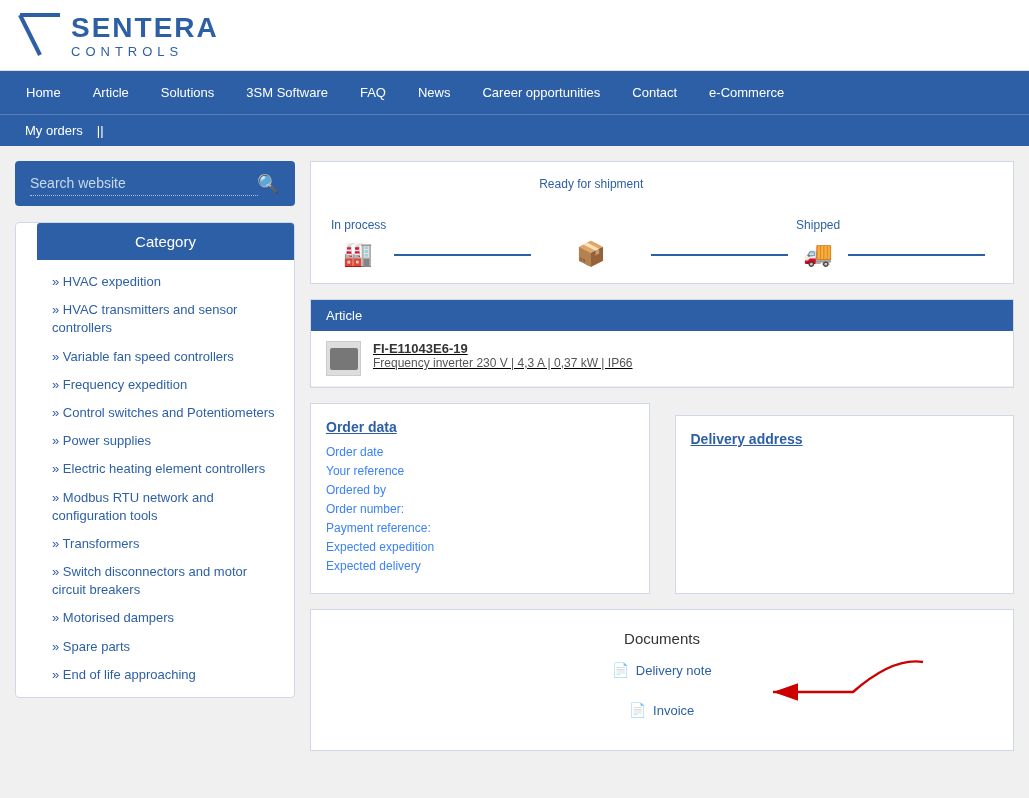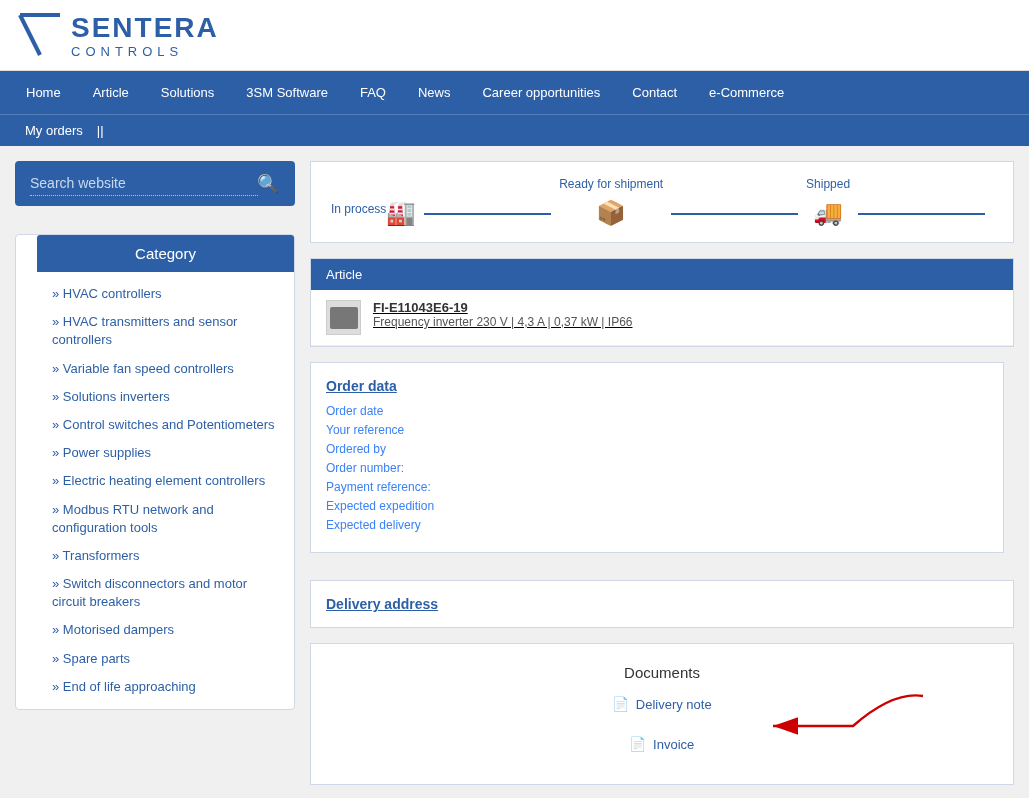--- a/index.html
+++ b/index.html
@@ -20,21 +20,21 @@
     
     .subnav { background: #2d5fa6; border-top: 1px solid rgba(255,255,255,0.2); padding: 0 15px; display: flex; }
     .subnav a { color: #fff; text-decoration: none; font-size: 13px; padding: 8px 10px; }
     .subnav span { color: #fff; font-size: 13px; padding: 8px 4px; }
 
     
     .main-content { display: flex; gap: 0; padding: 15px; }
 
     
     .sidebar { width: 280px; min-width: 280px; }
-    .search-box { background: #2d5fa6; border-radius: 4px; padding: 10px 15px; display: flex; align-items: center; justify-content: space-between; margin-bottom: 28px; }
+    .search-box { background: #2d5fa6; border-radius: 4px; padding: 10px 15px; display: flex; align-items: center; justify-content: space-between; margin-bottom: 16px; }
     .search-box input { background: transparent; border: none; border-bottom: 1px dotted #aac4e8; color: #fff; font-size: 14px; flex: 1; outline: none; padding: 4px 0; }
     .search-box input::placeholder { color: #c8d9ef; }
     .search-icon { color: #fff; font-size: 18px; cursor: pointer; }
 
     .category-box { background: #fff; border: 1px solid #d0d8e8; border-radius: 4px; padding-left: 21px; }
     .category-title { background: #2d5fa6; color: #fff; text-align: center; padding: 10px; font-size: 15px; border-radius: 3px 3px 0 0; }
     .category-list { padding: 8px 0; }
     .category-list a { display: block; color: #2d5fa6; text-decoration: none; padding: 5px 15px; font-size: 13px; line-height: 1.4; }
     .category-list a::before { content: "» "; }
 
@@ -45,21 +45,21 @@
     .article-table { background: #fff; border: 1px solid #d0d8e8; margin-bottom: 15px; }
     .article-header { background: #2d5fa6; color: #fff; padding: 8px 15px; font-size: 13px; }
     .article-row { display: flex; align-items: flex-start; padding: 10px 15px; gap: 12px; border-bottom: 1px solid #eee; text-decoration: underline; }
     .article-img { width: 35px; height: 35px; background: #ddd; display: flex; align-items: center; justify-content: center; border: 1px solid #ccc; }
     .article-img-inner { width: 28px; height: 22px; background: #777; border-radius: 2px; }
     .article-info { flex: 1; }
     .article-code { font-size: 13px; color: #333; font-weight: bold; }
     .article-desc { font-size: 12px; color: #555; }
 
     
-    .bottom-sections { display: flex; gap: 15px; margin-bottom: 15px; flex-direction: column; }
+    .bottom-sections { display: flex; gap: 15px; margin-bottom: 15px; }
     .order-data-box { flex: 1; background: #fff; border: 1px solid #d0d8e8; padding: 15px; margin-right: 10px; }
     .delivery-box { flex: 1; background: #fff; border: 1px solid #d0d8e8; padding: 15px; margin-top: 12px; }
     .order-data-title { color: #2d5fa6; font-size: 14px; font-weight: bold; margin-bottom: 10px; text-decoration: underline; cursor: pointer; }
     .delivery-title { color: #2d5fa6; font-size: 14px; font-weight: bold; text-decoration: underline; cursor: pointer; }
     .order-data-row { font-size: 12px; color: #3b82f6; margin-bottom: 5px; }
 
     
     .documents-box { background: #fff; border: 1px solid #d0d8e8; padding: 20px; text-align: center; }
     .documents-title { font-size: 15px; color: #333; margin-bottom: 15px; }
     .doc-link { display: flex; align-items: center; justify-content: center; gap: 6px; color: #2d5fa6; font-size: 13px; margin-bottom: 12px; text-decoration: none; cursor: pointer; }
@@ -103,47 +103,47 @@
   <div class="sidebar">
 
     <div class="search-box">
       <input type="text" placeholder="Search website" style="">
       <span class="search-icon">🔍</span>
     </div>
 
     <div class="category-box">
       <div class="category-title">Category</div>
       <div class="category-list">
-        <a>HVAC controllers</a>
+        <a>HVAC expedition</a>
         <a>HVAC transmitters and sensor controllers</a>
         <a>Variable fan speed controllers</a>
-        <a>Solutions inverters</a>
+        <a>Frequency expedition</a>
         <a>Control switches and Potentiometers</a>
         <a>Power supplies</a>
         <a>Electric heating element controllers</a>
         <a>Modbus RTU network and configuration tools</a>
         <a>Transformers</a>
         <a>Switch disconnectors and motor circuit breakers</a>
         <a>Motorised dampers</a>
         <a>Spare parts</a>
         <a>End of life approaching</a>
       </div>
     </div>
   </div>
 
   <div class="right-content">
 
     <div style="background:#fff; border:1px solid #d0d8e8; padding:15px 20px; margin-bottom:15px;">
       <div style="display:flex; align-items:flex-end; width:100%;">
-        <div style="display:flex; align-items:center;">
+        <div style="display:flex; flex-direction:column; align-items:center;">
           <span style="font-size:12px; color:#2d5fa6; margin-bottom:8px;">In process</span>
           <span style="font-size:24px;">🏭</span>
         </div>
         <div style="flex:1; height:2px; background:#2d5fa6; margin:0 8px; align-self:flex-end; margin-bottom:12px;"></div>
-        <div style="display:flex; flex-direction:column; align-items:center;">
+        <div style="display:flex; flex-direction:column; align-items:center;gap:41px;">
           <span style="font-size:12px; color:#2d5fa6; margin-bottom:8px;">Ready for shipment</span>
           <span style="font-size:24px;">📦</span>
         </div>
         <div style="flex:1; height:2px; background:#2d5fa6; margin:0 8px; align-self:flex-end; margin-bottom:12px;"></div>
         <div style="display:flex; flex-direction:column; align-items:center;">
           <span style="font-size:12px; color:#2d5fa6; margin-bottom:8px;">Shipped</span>
           <span style="font-size:24px;">🚚</span>
         </div>
         <div style="flex:1; height:2px; background:#2d5fa6; margin:0 8px; align-self:flex-end; margin-bottom:12px;"></div>
       </div>

